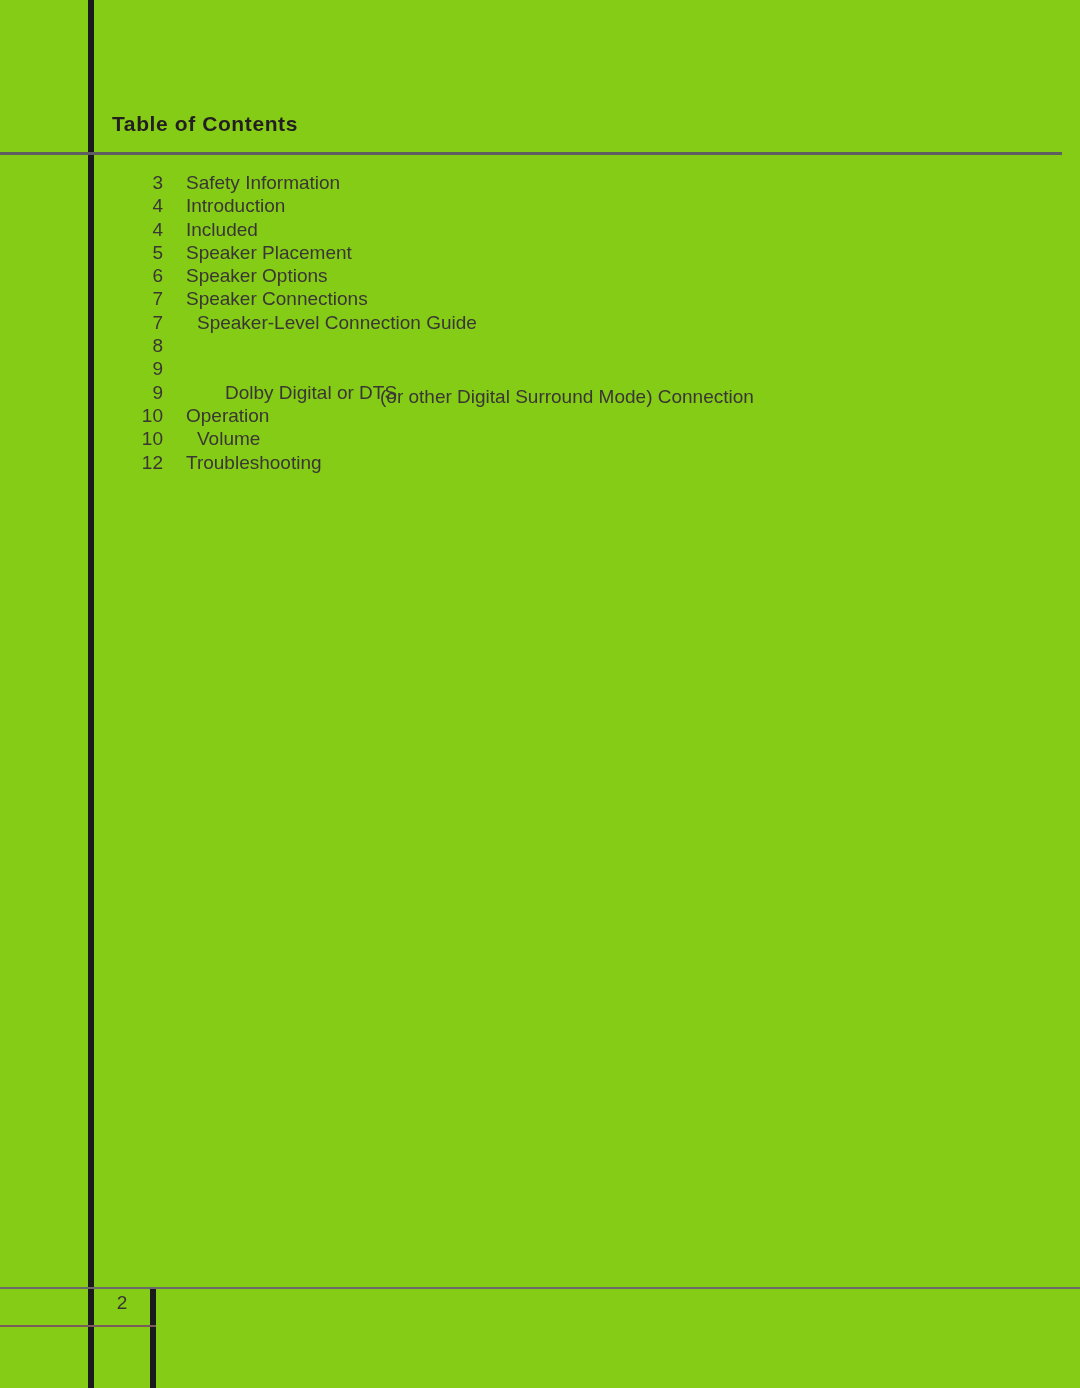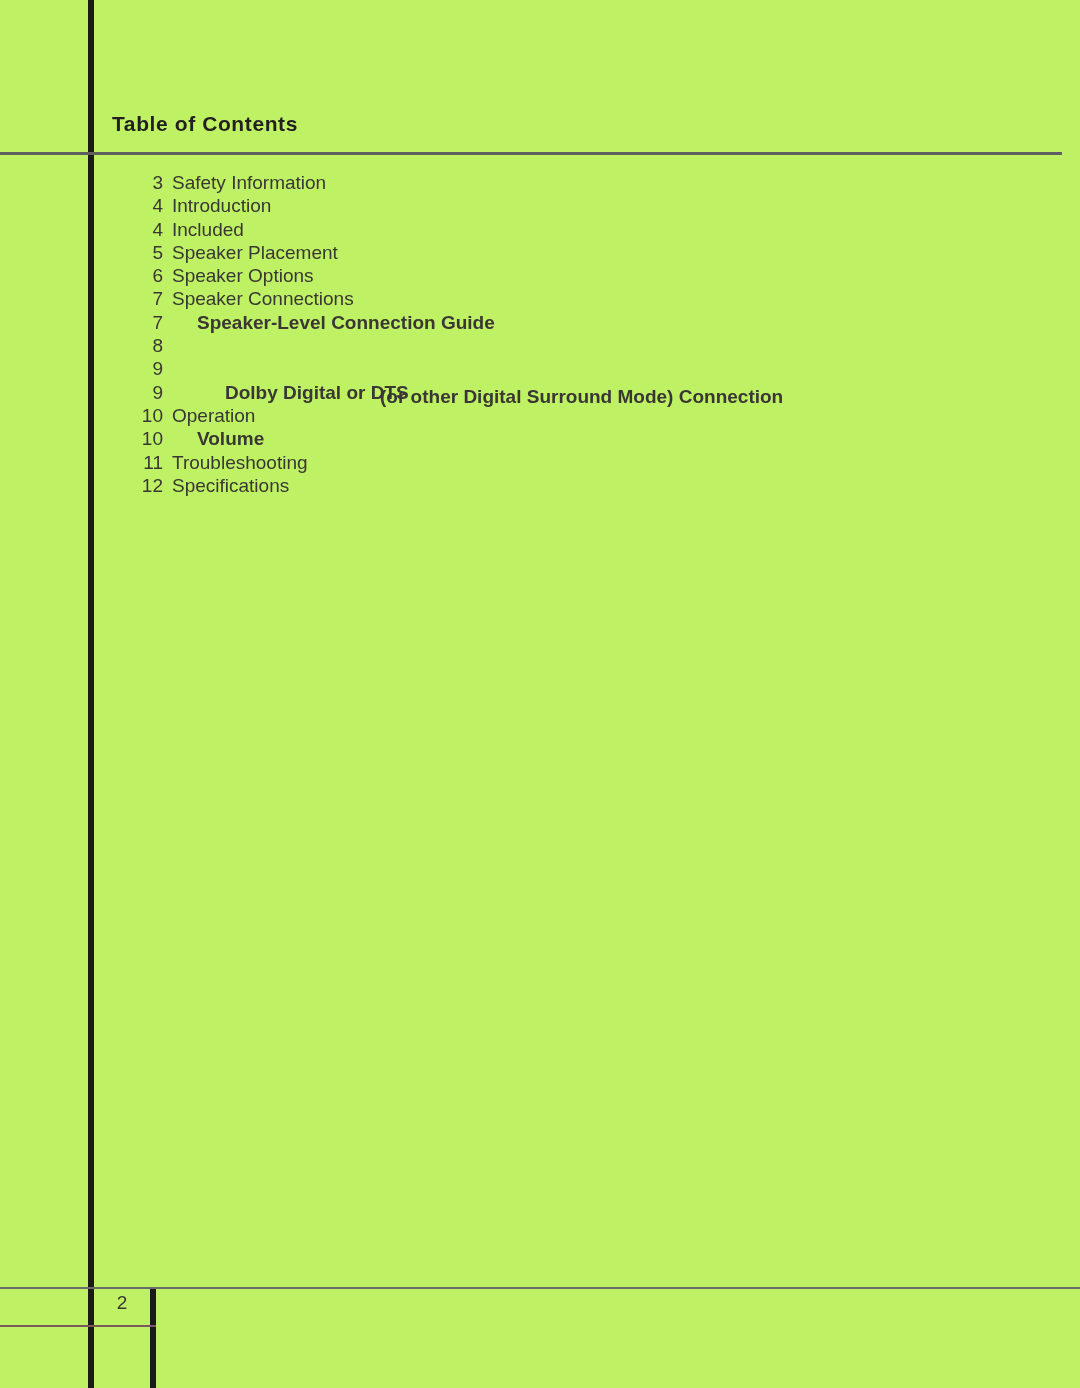--- a/index.html
+++ b/index.html
@@ -9,21 +9,21 @@
     background: #ffffff;
   }
   body {
     font-family: "Liberation Sans", sans-serif;
     color: #231f20;
   }
   #page {
     position: relative;
     width: 1080px;
     height: 1388px;
-    background: #bef264;
+    background: #84cc16;
     overflow: hidden;
   }
 
   
   .v-rule-main {
     position: absolute;
     left: 88px;
     top: 0;
     width: 6px;
     height: 1388px;
@@ -90,26 +90,25 @@
     white-space: nowrap;
   }
   .toc-page {
     width: 163px;
     text-align: right;
     flex: 0 0 163px;
     font-size: 19px;
     color: #3a3633;
   }
   .toc-label {
-    padding-left: 9px;
+    padding-left: 23px;
     position: relative;
   }
   .toc-row.level-2 .toc-label {
     padding-left: 34px;
-    font-weight: bold;
   }
   
   .overlap-wrap {
     position: relative;
     display: inline-block;
     margin-left: 28px;
   }
   .overlap-tail {
     position: absolute;
     left: 155px;
@@ -180,24 +179,20 @@
       </div>
       <div class="toc-row level-1">
         <span class="toc-page">10</span>
         <span class="toc-label">Operation</span>
       </div>
       <div class="toc-row level-2">
         <span class="toc-page">10</span>
         <span class="toc-label">Volume</span>
       </div>
       <div class="toc-row level-1">
-        <span class="toc-page">11</span>
+        <span class="toc-page">12</span>
         <span class="toc-label">Troubleshooting</span>
-      </div>
-      <div class="toc-row level-1">
-        <span class="toc-page">12</span>
-        <span class="toc-label">Specifications</span>
       </div>
     </div>
 
   <div class="footer-pagenum">2</div>
 
 </div>
 
 </body></html>

